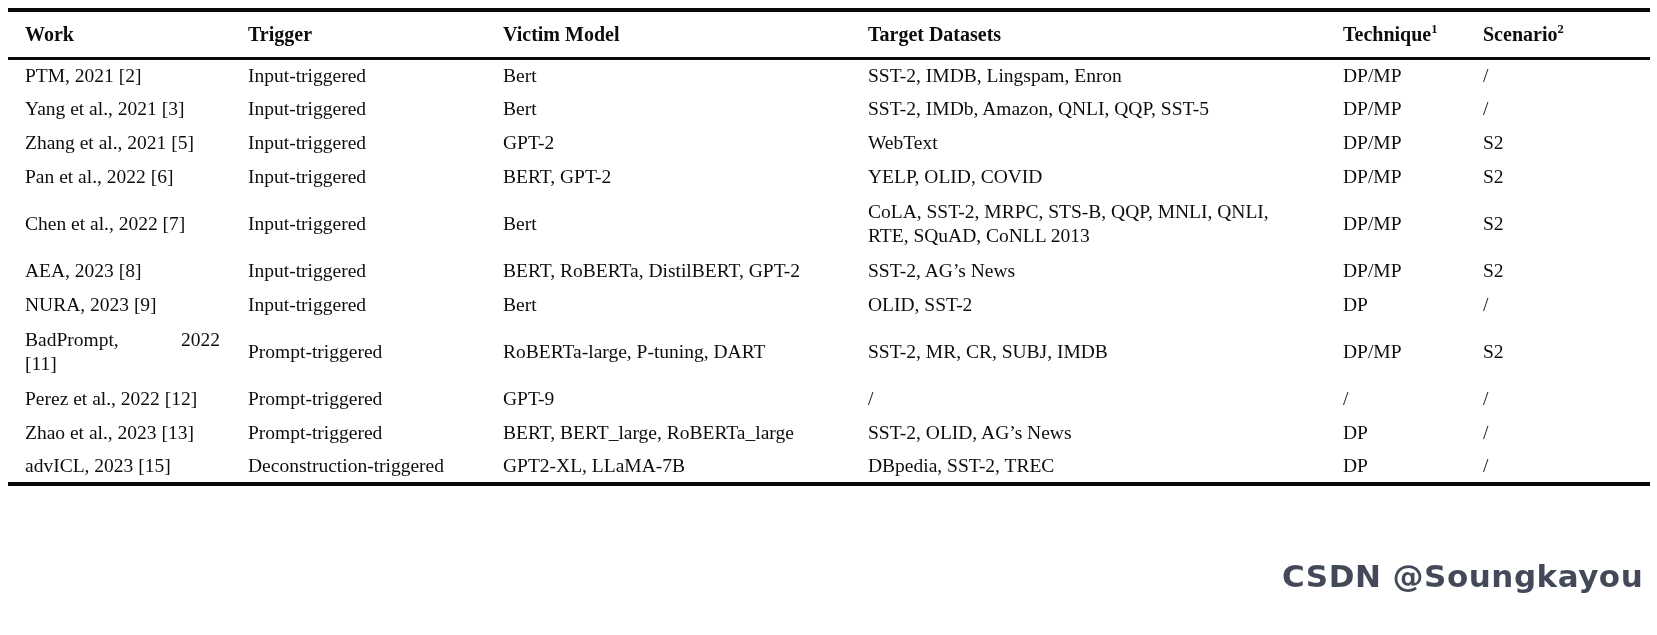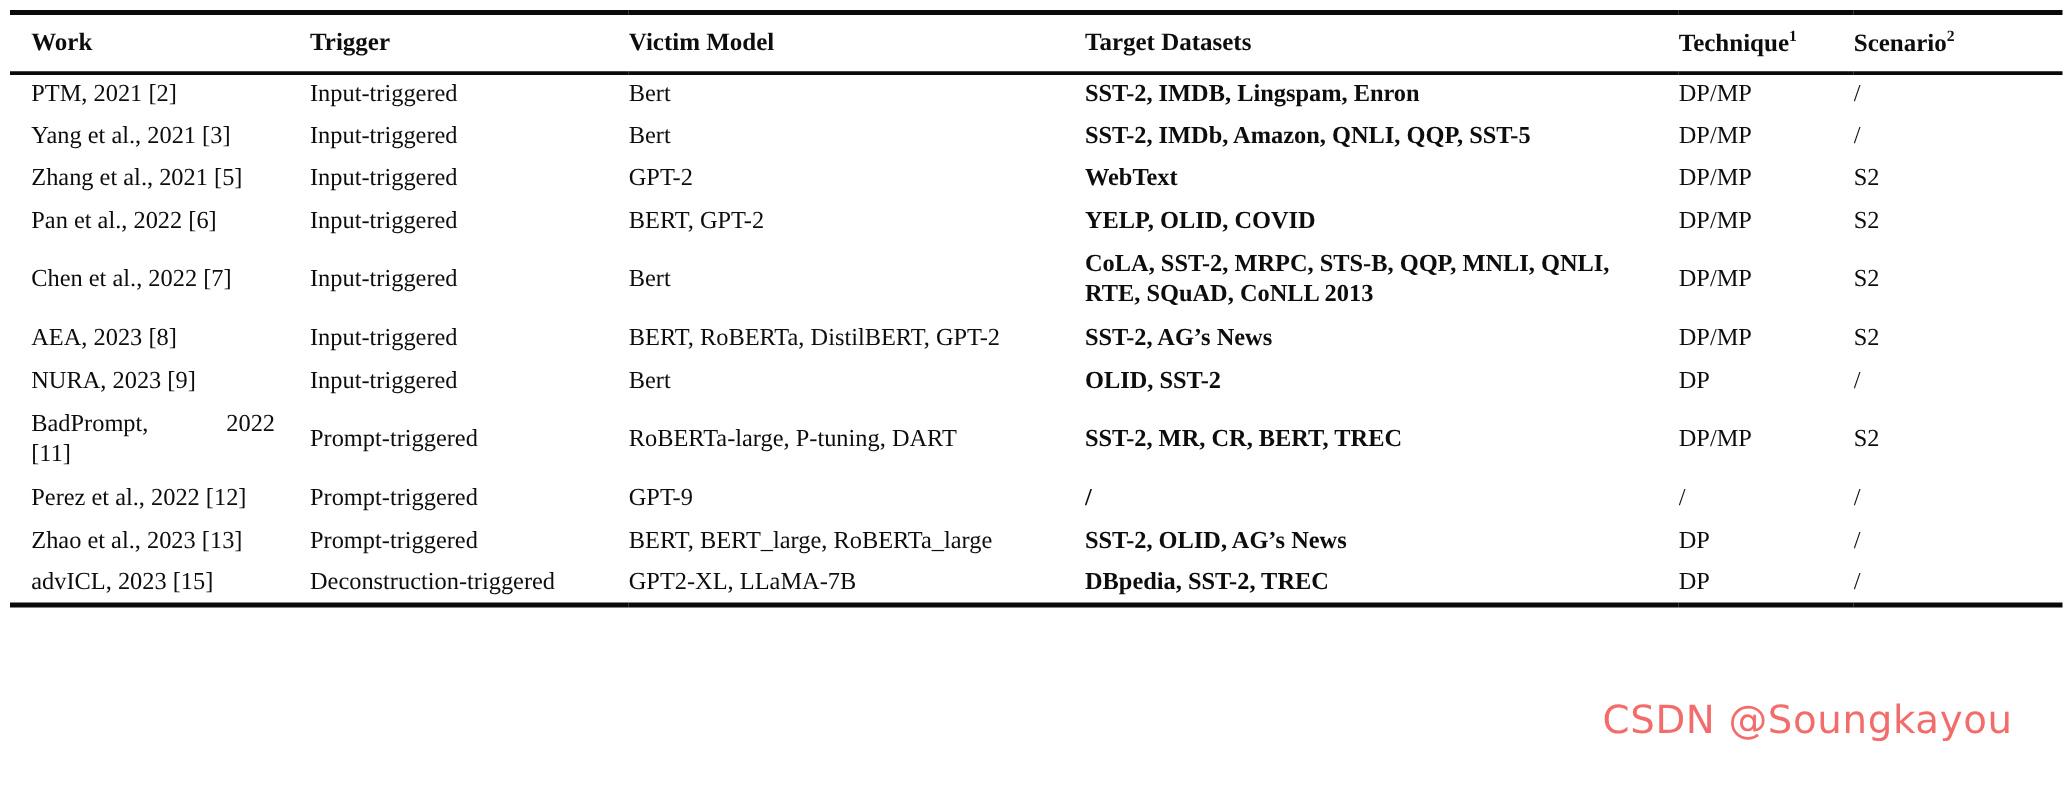--- a/index.html
+++ b/index.html
@@ -35,21 +35,21 @@
   tbody tr.tall{height:60px;margin-top:48px;}
   tbody td{
     font-size:19.5px;
     line-height:24px;
     vertical-align:middle;
     padding:0;
     white-space:pre-line;
     overflow:hidden;
   }
   th:first-child, td:first-child{padding-left:17px;}
-  td:nth-child(4){padding-right:14px;font-weight:bold;}
+  td:nth-child(4){padding-right:14px;}
   .justify-line{
     display:flex;
     justify-content:space-between;
     padding-right:28px;
   }
   .watermark{
     position:absolute;
     left:1282px;
     top:558px;
     font-family:"DejaVu Sans", sans-serif;
@@ -138,21 +138,21 @@
           <td>Input-triggered</td>
           <td>Bert</td>
           <td>OLID, SST-2</td>
           <td>DP</td>
           <td>/</td>
         </tr>
         <tr class="tall">
           <td><div class="justify-line"><span>BadPrompt,</span><span>2022</span></div><div><span>[11]</span></div></td>
           <td>Prompt-triggered</td>
           <td>RoBERTa-large, P-tuning, DART</td>
-          <td>SST-2, MR, CR, BERT, TREC</td>
+          <td>SST-2, MR, CR, SUBJ, IMDB</td>
           <td>DP/MP</td>
           <td>S2</td>
         </tr>
         <tr>
           <td>Perez et al., 2022 [12]</td>
           <td>Prompt-triggered</td>
           <td>GPT-9</td>
           <td>/</td>
           <td>/</td>
           <td>/</td>
@@ -168,14 +168,14 @@
         <tr>
           <td>advICL, 2023 [15]</td>
           <td>Deconstruction-triggered</td>
           <td>GPT2-XL, LLaMA-7B</td>
           <td>DBpedia, SST-2, TREC</td>
           <td>DP</td>
           <td>/</td>
         </tr>
       </tbody>
   </table>
-  <div class="watermark" style="color: #ef4444;">CSDN @Soungkayou</div>
+  <div class="watermark" style="color: #0f172a; font-weight: bold;">CSDN @Soungkayou</div>
 </div>
 
 </body></html>

